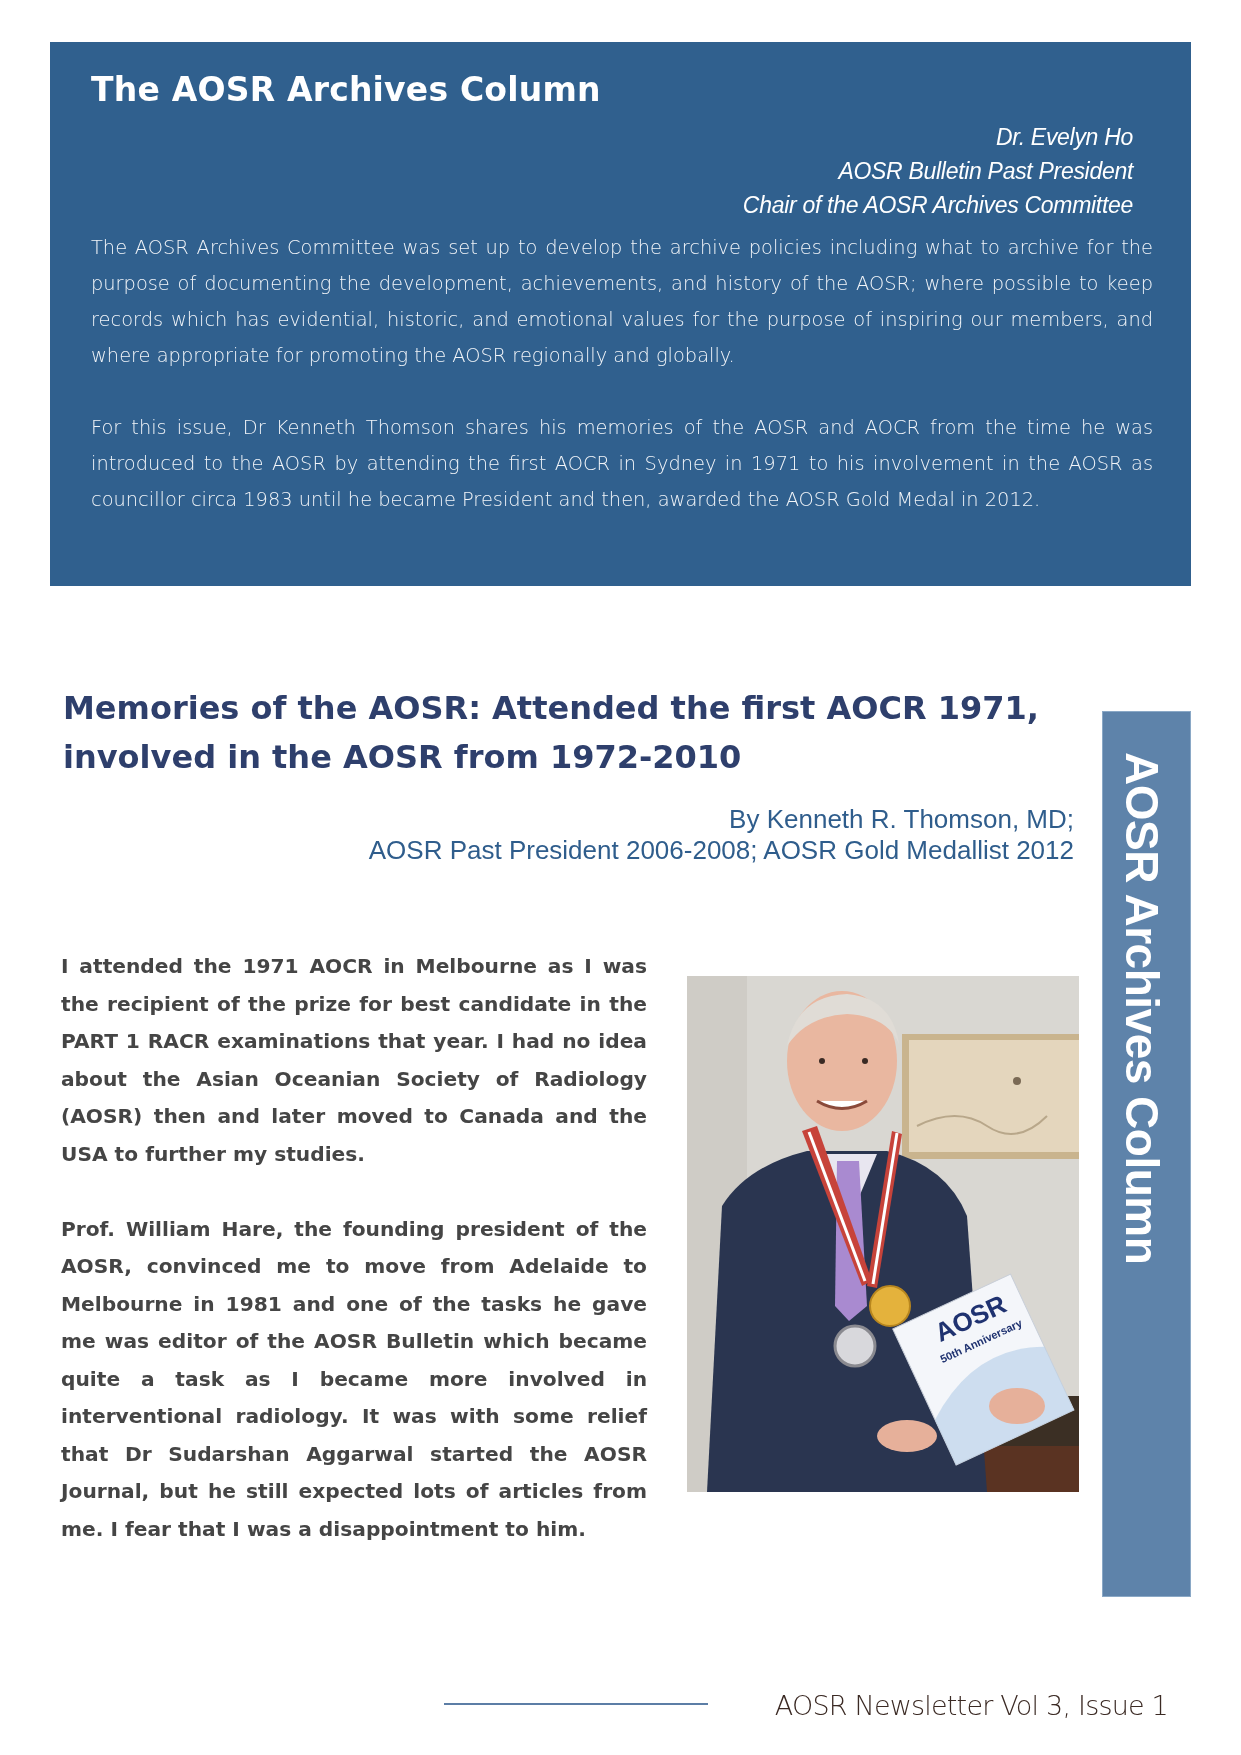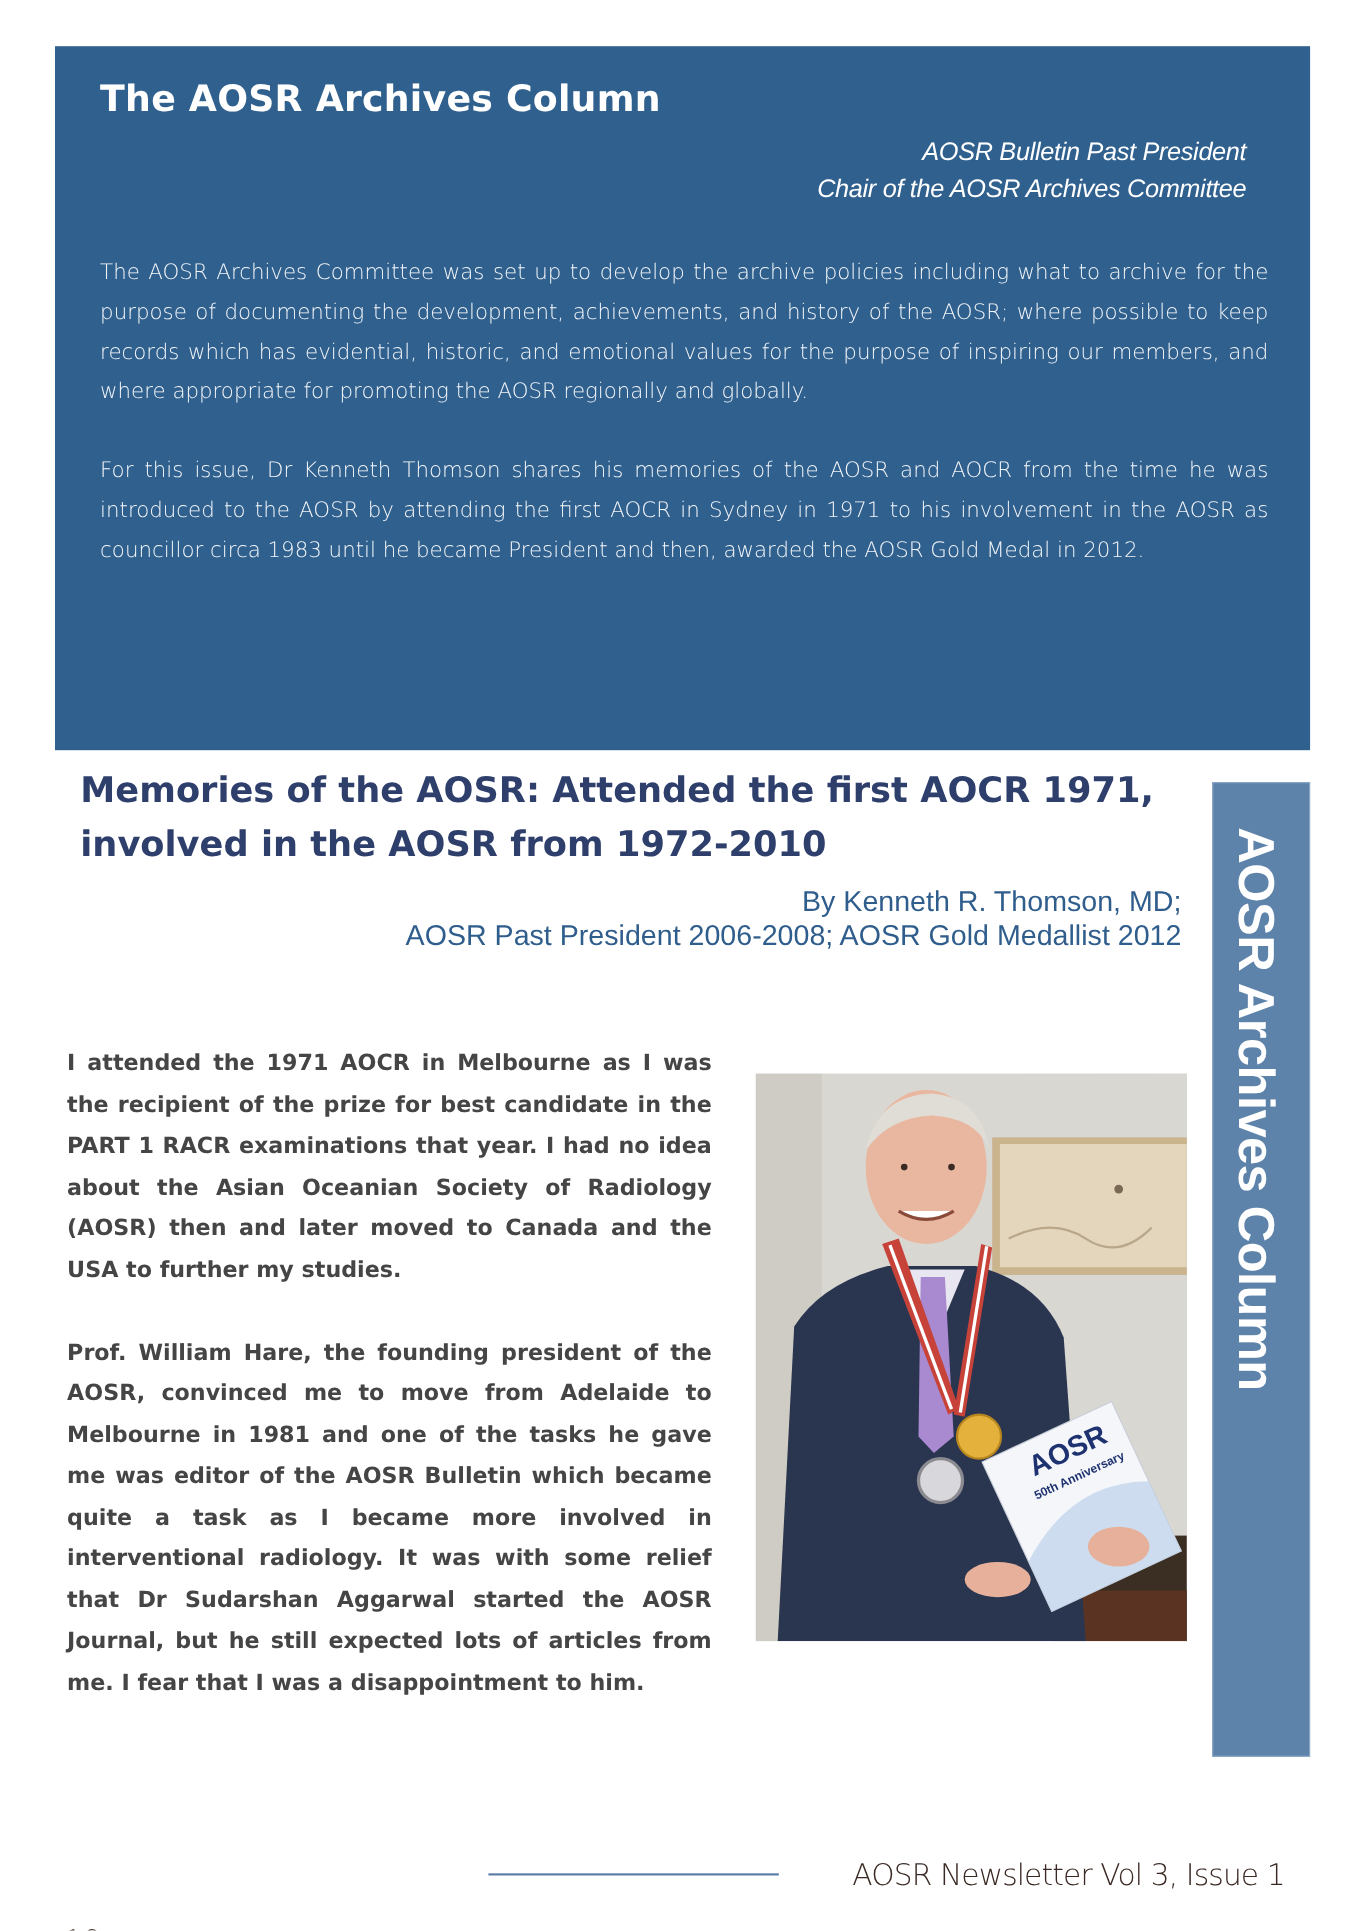--- a/index.html
+++ b/index.html
@@ -1,42 +1,42 @@
 <!DOCTYPE html>
 <html><head>
 <meta charset="utf-8">
 <style>
   html, body { margin: 0; padding: 0; }
   body {
     width: 1241px; height: 1755px; background: #ffffff; position: relative; overflow: hidden;
     font-family: "DejaVu Sans", sans-serif;
   }
   .intro-box {
-    position: absolute; left: 50px; top: 42px; width: 1141px; height: 640px;
+    position: absolute; left: 50px; top: 42px; width: 1141px; height: 544px;
     background: #30608e; color: #ffffff; text-decoration: underline;
   }
   .intro-title {
     position: absolute; left: 41px; top: 28px; margin: 0;
     font-family: "DejaVu Sans", sans-serif; font-weight: bold; font-size: 33px; letter-spacing: 0.2px;
     color: #ffffff;
   }
   .signature {
     position: absolute; right: 58px; top: 78px; text-align: right;
     font-family: "Liberation Sans", sans-serif; font-style: italic; font-size: 23px;
     line-height: 34px; color: #ffffff; letter-spacing: -0.3px;
   }
   .intro-body {
     position: absolute; left: 41px; top: 188px; width: 1062px;
     font-family: "DejaVu Sans", sans-serif; font-size: 19.4px; line-height: 36px;
     text-align: justify; color: #f2f5f9; font-weight: 300;
   }
   .intro-body p { margin: 0 0 36px 0; }
 
   .article-title {
-    position: absolute; left: 61px; top: 682px; width: 1000px; margin: 12px;
+    position: absolute; left: 61px; top: 682px; width: 1000px; margin: 2px;
     font-family: "DejaVu Sans", sans-serif; font-weight: bold; font-size: 32px;
     line-height: 49px; color: #2e3f6c;
   }
   .byline {
     position: absolute; right: 167px; top: 804px; text-align: right;
     font-family: "Liberation Sans", sans-serif; font-size: 26px;
     line-height: 31px; color: #2f5d8c;
   }
   .body-col {
     position: absolute; left: 61px; top: 948px; width: 586px;
@@ -75,20 +75,21 @@
     position: absolute; right: 73px; top: 1690px;
     font-family: "DejaVu Sans", sans-serif; font-size: 27px; color: #3b2a24; letter-spacing: -0.8px; font-weight: 300;
   }
 </style>
 </head>
 <body>
 
 <section class="intro-box">
   <h1 class="intro-title">The AOSR Archives Column</h1>
   <div class="signature">
+    <div>Dr. Evelyn Ho</div>
     <div>AOSR Bulletin Past President</div>
     <div>Chair of the AOSR Archives Committee</div>
   </div>
   <div class="intro-body">
     <p>The AOSR Archives Committee was set up to develop the archive policies including what to archive for the purpose of documenting the development, achievements, and history of the AOSR; where possible to keep records which has evidential, historic, and emotional values for the purpose of inspiring our members, and where appropriate for promoting the AOSR regionally and globally.</p>
     <p>For this issue, Dr Kenneth Thomson shares his memories of the AOSR and AOCR from the time he was introduced to the AOSR by attending the first AOCR in Sydney in 1971 to his involvement in the AOSR as councillor circa 1983 until he became President and then, awarded the AOSR Gold Medal in 2012.</p>
   </div>
 </section>
 
 <h2 class="article-title">

